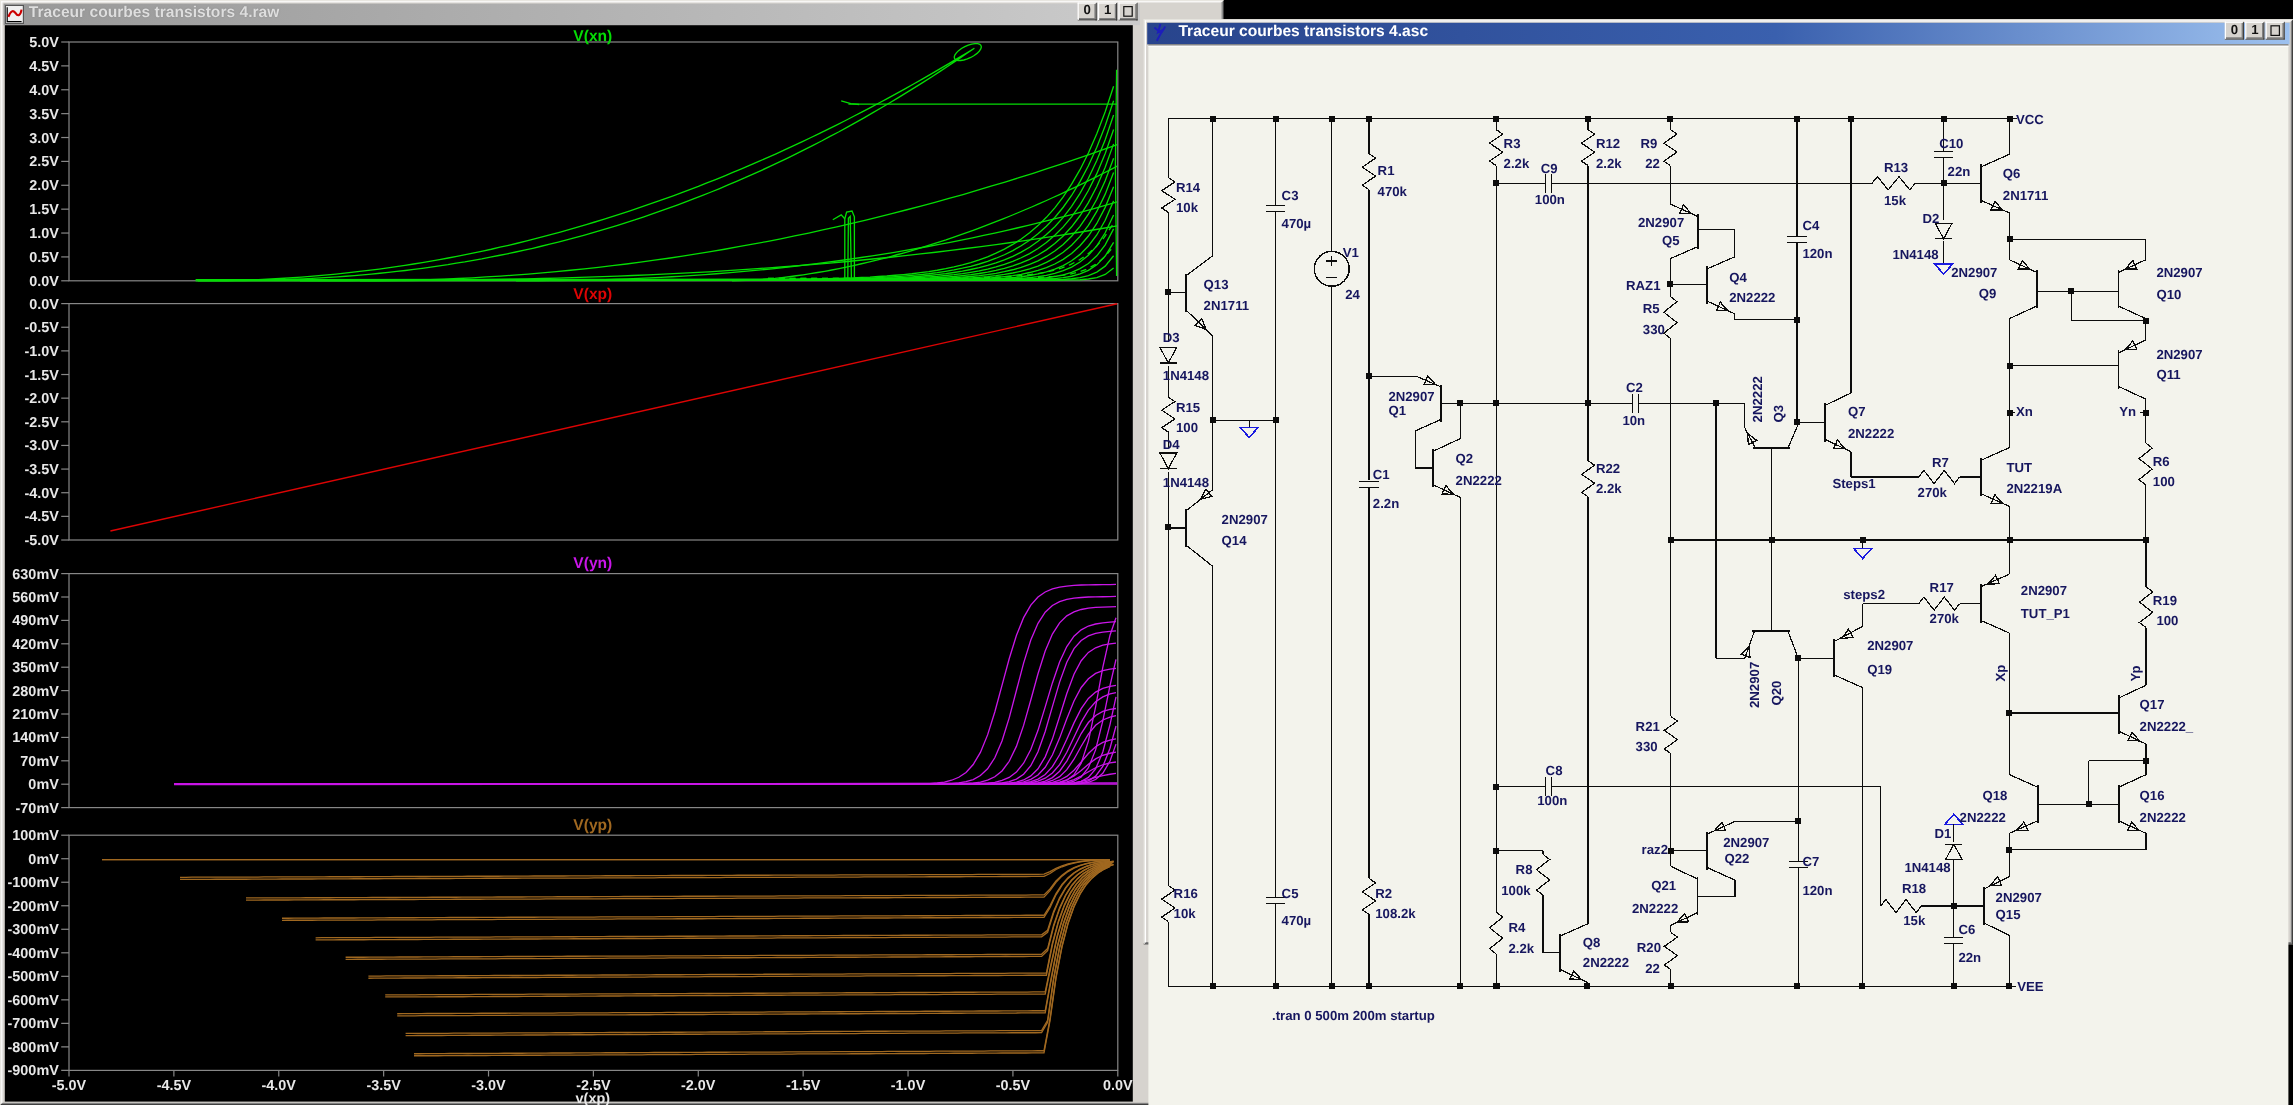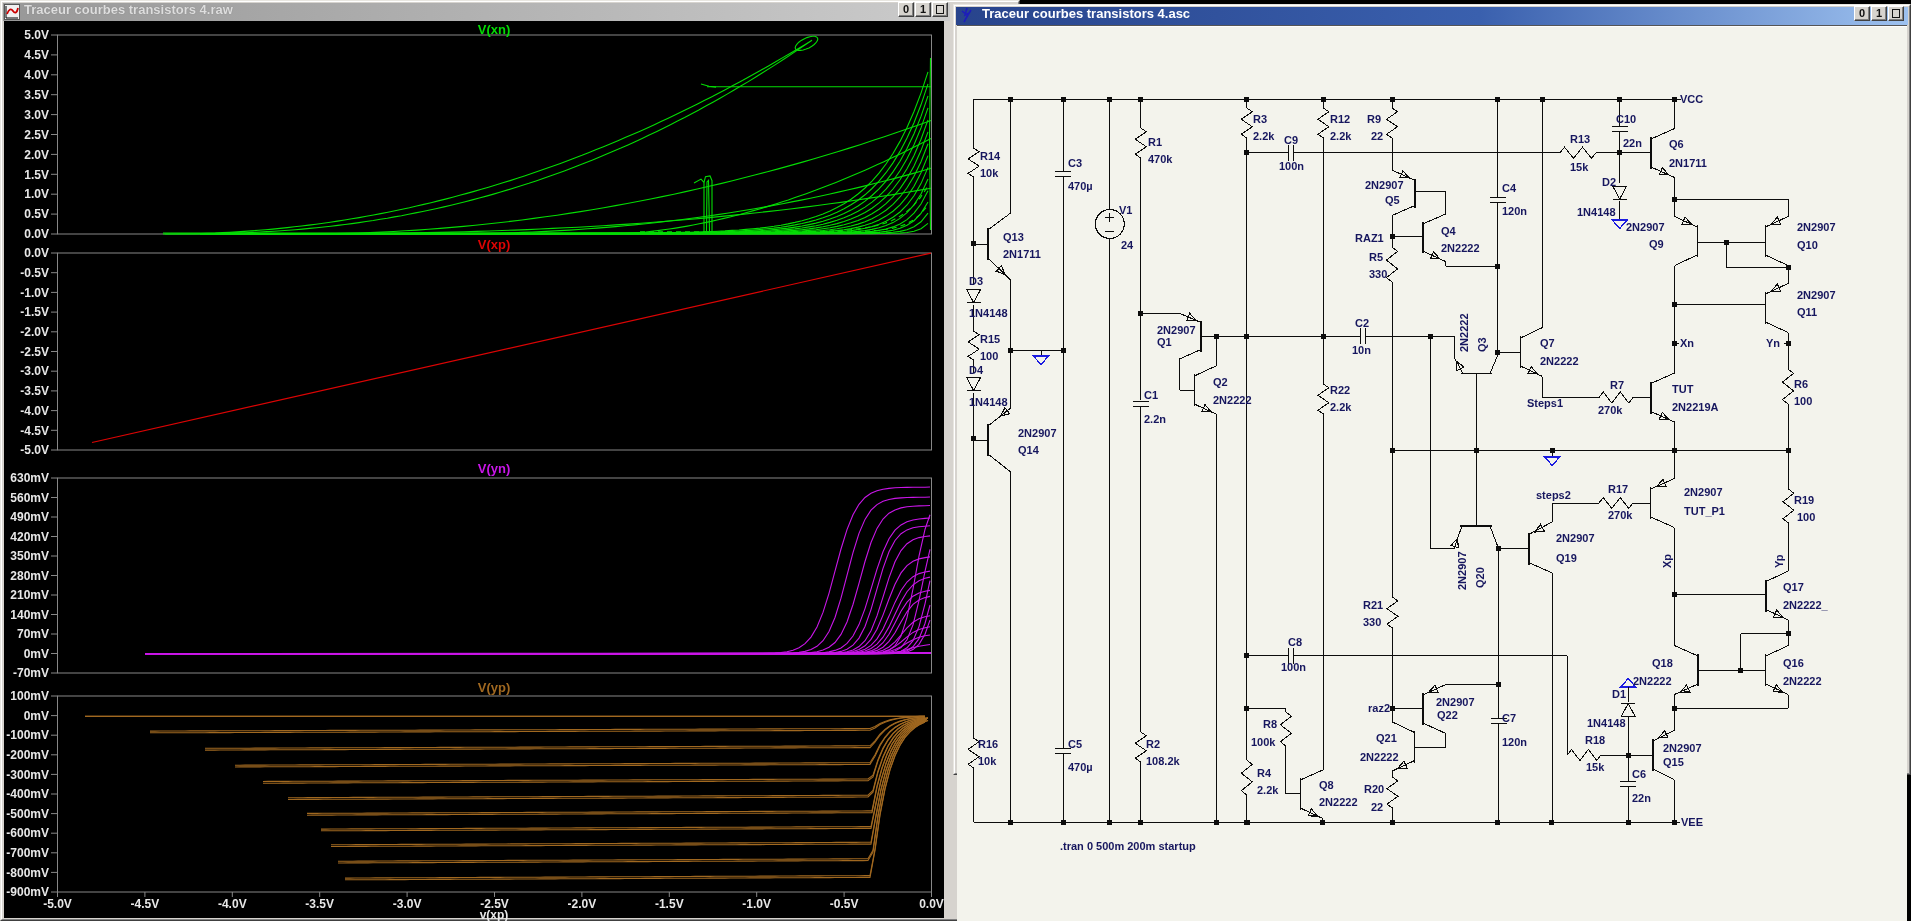--- a/index.html
+++ b/index.html
@@ -232,21 +232,21 @@
       <polyline points="321.0,829.1 326.0,829.1 331.0,829.0 336.0,829.0 341.0,829.0 346.0,829.0 351.0,828.9 356.0,828.9 361.0,828.9 366.0,828.9 371.0,828.9 376.0,828.8 381.0,828.8 386.0,828.8 391.0,828.8 396.0,828.7 401.0,828.7 406.0,828.7 411.0,828.7 416.0,828.7 421.0,828.6 426.0,828.6 431.0,828.6 436.0,828.6 441.0,828.5 446.0,828.5 451.0,828.5 456.0,828.5 461.0,828.5 466.0,828.4 471.0,828.4 476.0,828.4 481.0,828.4 486.0,828.3 491.0,828.3 496.0,828.3 501.0,828.3 506.0,828.2 511.0,828.2 516.0,828.2 521.0,828.2 526.0,828.2 531.0,828.1 536.0,828.1 541.0,828.1 546.0,828.1 551.0,828.0 556.0,828.0 561.0,828.0 566.0,828.0 571.0,828.0 576.0,827.9 581.0,827.9 586.0,827.9 591.0,827.9 596.0,827.8 601.0,827.8 606.0,827.8 611.0,827.8 616.0,827.8 621.0,827.7 626.0,827.7 631.0,827.7 636.0,827.7 641.0,827.6 646.0,827.6 651.0,827.6 656.0,827.6 661.0,827.5 666.0,827.5 671.0,827.5 676.0,827.5 681.0,827.5 686.0,827.4 691.0,827.4 696.0,827.4 701.0,827.4 706.0,827.3 711.0,827.3 716.0,827.3 721.0,827.3 726.0,827.3 731.0,827.2 736.0,827.2 741.0,827.2 746.0,827.2 751.0,827.1 756.0,827.1 761.0,827.1 766.0,827.1 771.0,827.1 776.0,827.0 781.0,827.0 786.0,827.0 791.0,827.0 796.0,826.9 801.0,826.9 806.0,826.9 811.0,826.9 816.0,826.8 821.0,826.8 826.0,826.8 831.0,826.8 836.0,826.8 841.0,826.7 846.0,826.7 851.0,826.7 856.0,826.7 861.0,826.6 866.0,826.6 871.0,826.6 876.0,802.7 881.0,779.9 886.0,763.1 891.0,750.7 896.0,741.5 901.0,734.7 906.0,729.7 911.0,726.0 916.0,723.3 921.0,721.3 926.0,719.8" fill="none" stroke="#a06820" stroke-width="1.1"></polyline>
       <polyline points="331.0,846.5 336.0,846.5 341.0,846.5 346.0,846.5 351.0,846.4 356.0,846.4 361.0,846.4 366.0,846.4 371.0,846.3 376.0,846.3 381.0,846.3 386.0,846.3 391.0,846.3 396.0,846.2 401.0,846.2 406.0,846.2 411.0,846.2 416.0,846.1 421.0,846.1 426.0,846.1 431.0,846.1 436.0,846.0 441.0,846.0 446.0,846.0 451.0,846.0 456.0,846.0 461.0,845.9 466.0,845.9 471.0,845.9 476.0,845.9 481.0,845.8 486.0,845.8 491.0,845.8 496.0,845.8 501.0,845.7 506.0,845.7 511.0,845.7 516.0,845.7 521.0,845.7 526.0,845.6 531.0,845.6 536.0,845.6 541.0,845.6 546.0,845.5 551.0,845.5 556.0,845.5 561.0,845.5 566.0,845.4 571.0,845.4 576.0,845.4 581.0,845.4 586.0,845.4 591.0,845.3 596.0,845.3 601.0,845.3 606.0,845.3 611.0,845.2 616.0,845.2 621.0,845.2 626.0,845.2 631.0,845.2 636.0,845.1 641.0,845.1 646.0,845.1 651.0,845.1 656.0,845.0 661.0,845.0 666.0,845.0 671.0,845.0 676.0,844.9 681.0,844.9 686.0,844.9 691.0,844.9 696.0,844.9 701.0,844.8 706.0,844.8 711.0,844.8 716.0,844.8 721.0,844.7 726.0,844.7 731.0,844.7 736.0,844.7 741.0,844.6 746.0,844.6 751.0,844.6 756.0,844.6 761.0,844.6 766.0,844.5 771.0,844.5 776.0,844.5 781.0,844.5 786.0,844.4 791.0,844.4 796.0,844.4 801.0,844.4 806.0,844.3 811.0,844.3 816.0,844.3 821.0,844.3 826.0,844.3 831.0,844.2 836.0,844.2 841.0,844.2 846.0,844.2 851.0,844.1 856.0,844.1 861.0,844.1 866.0,844.1 871.0,844.1 876.0,816.4 881.0,790.0 886.0,770.6 891.0,756.2 896.0,745.6 901.0,737.7 906.0,731.9 911.0,727.7 916.0,724.5 921.0,722.2 926.0,720.5" fill="none" stroke="#a06820" stroke-width="1.1"></polyline>
       <polyline points="331.0,844.8 336.0,844.7 341.0,844.7 346.0,844.7 351.0,844.7 356.0,844.6 361.0,844.6 366.0,844.6 371.0,844.6 376.0,844.6 381.0,844.5 386.0,844.5 391.0,844.5 396.0,844.5 401.0,844.4 406.0,844.4 411.0,844.4 416.0,844.4 421.0,844.4 426.0,844.3 431.0,844.3 436.0,844.3 441.0,844.3 446.0,844.2 451.0,844.2 456.0,844.2 461.0,844.2 466.0,844.1 471.0,844.1 476.0,844.1 481.0,844.1 486.0,844.1 491.0,844.0 496.0,844.0 501.0,844.0 506.0,844.0 511.0,843.9 516.0,843.9 521.0,843.9 526.0,843.9 531.0,843.8 536.0,843.8 541.0,843.8 546.0,843.8 551.0,843.8 556.0,843.7 561.0,843.7 566.0,843.7 571.0,843.7 576.0,843.6 581.0,843.6 586.0,843.6 591.0,843.6 596.0,843.5 601.0,843.5 606.0,843.5 611.0,843.5 616.0,843.5 621.0,843.4 626.0,843.4 631.0,843.4 636.0,843.4 641.0,843.3 646.0,843.3 651.0,843.3 656.0,843.3 661.0,843.2 666.0,843.2 671.0,843.2 676.0,843.2 681.0,843.2 686.0,843.1 691.0,843.1 696.0,843.1 701.0,843.1 706.0,843.0 711.0,843.0 716.0,843.0 721.0,843.0 726.0,843.0 731.0,842.9 736.0,842.9 741.0,842.9 746.0,842.9 751.0,842.8 756.0,842.8 761.0,842.8 766.0,842.8 771.0,842.7 776.0,842.7 781.0,842.7 786.0,842.7 791.0,842.7 796.0,842.6 801.0,842.6 806.0,842.6 811.0,842.6 816.0,842.5 821.0,842.5 826.0,842.5 831.0,842.5 836.0,842.4 841.0,842.4 846.0,842.4 851.0,842.4 856.0,842.4 861.0,842.3 866.0,842.3 871.0,842.3 876.0,815.0 881.0,789.0 886.0,769.8 891.0,755.6 896.0,745.2 901.0,737.4 906.0,731.7 911.0,727.5 916.0,724.4 921.0,722.1 926.0,720.4" fill="none" stroke="#a06820" stroke-width="1.1"></polyline>
       <polyline points="338.0,863.0 343.0,863.0 348.0,862.9 353.0,862.9 358.0,862.9 363.0,862.9 368.0,862.9 373.0,862.8 378.0,862.8 383.0,862.8 388.0,862.8 393.0,862.7 398.0,862.7 403.0,862.7 408.0,862.7 413.0,862.6 418.0,862.6 423.0,862.6 428.0,862.6 433.0,862.6 438.0,862.5 443.0,862.5 448.0,862.5 453.0,862.5 458.0,862.4 463.0,862.4 468.0,862.4 473.0,862.4 478.0,862.3 483.0,862.3 488.0,862.3 493.0,862.3 498.0,862.2 503.0,862.2 508.0,862.2 513.0,862.2 518.0,862.2 523.0,862.1 528.0,862.1 533.0,862.1 538.0,862.1 543.0,862.0 548.0,862.0 553.0,862.0 558.0,862.0 563.0,861.9 568.0,861.9 573.0,861.9 578.0,861.9 583.0,861.9 588.0,861.8 593.0,861.8 598.0,861.8 603.0,861.8 608.0,861.7 613.0,861.7 618.0,861.7 623.0,861.7 628.0,861.6 633.0,861.6 638.0,861.6 643.0,861.6 648.0,861.6 653.0,861.5 658.0,861.5 663.0,861.5 668.0,861.5 673.0,861.4 678.0,861.4 683.0,861.4 688.0,861.4 693.0,861.3 698.0,861.3 703.0,861.3 708.0,861.3 713.0,861.3 718.0,861.2 723.0,861.2 728.0,861.2 733.0,861.2 738.0,861.1 743.0,861.1 748.0,861.1 753.0,861.1 758.0,861.0 763.0,861.0 768.0,861.0 773.0,861.0 778.0,860.9 783.0,860.9 788.0,860.9 793.0,860.9 798.0,860.9 803.0,860.8 808.0,860.8 813.0,860.8 818.0,860.8 823.0,860.7 828.0,860.7 833.0,860.7 838.0,860.7 843.0,860.6 848.0,860.6 853.0,860.6 858.0,860.6 863.0,860.6 868.0,860.5 873.0,852.0 878.0,816.3 883.0,790.0 888.0,770.5 893.0,756.2 898.0,745.6 903.0,737.7 908.0,731.9 913.0,727.7 918.0,724.5 923.0,722.2 928.0,720.5" fill="none" stroke="#a06820" stroke-width="1.1"></polyline>
       <polyline points="338.0,861.2 343.0,861.2 348.0,861.2 353.0,861.2 358.0,861.1 363.0,861.1 368.0,861.1 373.0,861.1 378.0,861.0 383.0,861.0 388.0,861.0 393.0,861.0 398.0,860.9 403.0,860.9 408.0,860.9 413.0,860.9 418.0,860.9 423.0,860.8 428.0,860.8 433.0,860.8 438.0,860.8 443.0,860.7 448.0,860.7 453.0,860.7 458.0,860.7 463.0,860.6 468.0,860.6 473.0,860.6 478.0,860.6 483.0,860.6 488.0,860.5 493.0,860.5 498.0,860.5 503.0,860.5 508.0,860.4 513.0,860.4 518.0,860.4 523.0,860.4 528.0,860.3 533.0,860.3 538.0,860.3 543.0,860.3 548.0,860.3 553.0,860.2 558.0,860.2 563.0,860.2 568.0,860.2 573.0,860.1 578.0,860.1 583.0,860.1 588.0,860.1 593.0,860.0 598.0,860.0 603.0,860.0 608.0,860.0 613.0,860.0 618.0,859.9 623.0,859.9 628.0,859.9 633.0,859.9 638.0,859.8 643.0,859.8 648.0,859.8 653.0,859.8 658.0,859.7 663.0,859.7 668.0,859.7 673.0,859.7 678.0,859.6 683.0,859.6 688.0,859.6 693.0,859.6 698.0,859.6 703.0,859.5 708.0,859.5 713.0,859.5 718.0,859.5 723.0,859.4 728.0,859.4 733.0,859.4 738.0,859.4 743.0,859.3 748.0,859.3 753.0,859.3 758.0,859.3 763.0,859.3 768.0,859.2 773.0,859.2 778.0,859.2 783.0,859.2 788.0,859.1 793.0,859.1 798.0,859.1 803.0,859.1 808.0,859.0 813.0,859.0 818.0,859.0 823.0,859.0 828.0,859.0 833.0,858.9 838.0,858.9 843.0,858.9 848.0,858.9 853.0,858.8 858.0,858.8 863.0,858.8 868.0,858.8 873.0,850.3 878.0,815.1 883.0,789.1 888.0,769.9 893.0,755.7 898.0,745.2 903.0,737.4 908.0,731.7 913.0,727.5 918.0,724.4 923.0,722.1 928.0,720.4" fill="none" stroke="#a06820" stroke-width="1.1"></polyline>
       <polyline points="345.0,879.8 350.0,879.8 355.0,879.8 360.0,879.8 365.0,879.8 370.0,879.7 375.0,879.7 380.0,879.7 385.0,879.7 390.0,879.6 395.0,879.6 400.0,879.6 405.0,879.6 410.0,879.5 415.0,879.5 420.0,879.5 425.0,879.5 430.0,879.4 435.0,879.4 440.0,879.4 445.0,879.4 450.0,879.4 455.0,879.3 460.0,879.3 465.0,879.3 470.0,879.3 475.0,879.2 480.0,879.2 485.0,879.2 490.0,879.2 495.0,879.1 500.0,879.1 505.0,879.1 510.0,879.1 515.0,879.0 520.0,879.0 525.0,879.0 530.0,879.0 535.0,879.0 540.0,878.9 545.0,878.9 550.0,878.9 555.0,878.9 560.0,878.8 565.0,878.8 570.0,878.8 575.0,878.8 580.0,878.7 585.0,878.7 590.0,878.7 595.0,878.7 600.0,878.6 605.0,878.6 610.0,878.6 615.0,878.6 620.0,878.6 625.0,878.5 630.0,878.5 635.0,878.5 640.0,878.5 645.0,878.4 650.0,878.4 655.0,878.4 660.0,878.4 665.0,878.3 670.0,878.3 675.0,878.3 680.0,878.3 685.0,878.3 690.0,878.2 695.0,878.2 700.0,878.2 705.0,878.2 710.0,878.1 715.0,878.1 720.0,878.1 725.0,878.1 730.0,878.0 735.0,878.0 740.0,878.0 745.0,878.0 750.0,877.9 755.0,877.9 760.0,877.9 765.0,877.9 770.0,877.9 775.0,877.8 780.0,877.8 785.0,877.8 790.0,877.8 795.0,877.7 800.0,877.7 805.0,877.7 810.0,877.7 815.0,877.6 820.0,877.6 825.0,877.6 830.0,877.6 835.0,877.5 840.0,877.5 845.0,877.5 850.0,877.5 855.0,877.5 860.0,877.4 865.0,877.4 870.0,877.4 875.0,850.5 880.0,815.2 885.0,789.1 890.0,769.9 895.0,755.7 900.0,745.2 905.0,737.5 910.0,731.8 915.0,727.5 920.0,724.4 925.0,722.1" fill="none" stroke="#a06820" stroke-width="1.1"></polyline>
       <polyline points="345.0,878.1 350.0,878.1 355.0,878.0 360.0,878.0 365.0,878.0 370.0,878.0 375.0,877.9 380.0,877.9 385.0,877.9 390.0,877.9 395.0,877.8 400.0,877.8 405.0,877.8 410.0,877.8 415.0,877.8 420.0,877.7 425.0,877.7 430.0,877.7 435.0,877.7 440.0,877.6 445.0,877.6 450.0,877.6 455.0,877.6 460.0,877.5 465.0,877.5 470.0,877.5 475.0,877.5 480.0,877.4 485.0,877.4 490.0,877.4 495.0,877.4 500.0,877.4 505.0,877.3 510.0,877.3 515.0,877.3 520.0,877.3 525.0,877.2 530.0,877.2 535.0,877.2 540.0,877.2 545.0,877.1 550.0,877.1 555.0,877.1 560.0,877.1 565.0,877.1 570.0,877.0 575.0,877.0 580.0,877.0 585.0,877.0 590.0,876.9 595.0,876.9 600.0,876.9 605.0,876.9 610.0,876.8 615.0,876.8 620.0,876.8 625.0,876.8 630.0,876.7 635.0,876.7 640.0,876.7 645.0,876.7 650.0,876.7 655.0,876.6 660.0,876.6 665.0,876.6 670.0,876.6 675.0,876.5 680.0,876.5 685.0,876.5 690.0,876.5 695.0,876.4 700.0,876.4 705.0,876.4 710.0,876.4 715.0,876.3 720.0,876.3 725.0,876.3 730.0,876.3 735.0,876.3 740.0,876.2 745.0,876.2 750.0,876.2 755.0,876.2 760.0,876.1 765.0,876.1 770.0,876.1 775.0,876.1 780.0,876.0 785.0,876.0 790.0,876.0 795.0,876.0 800.0,875.9 805.0,875.9 810.0,875.9 815.0,875.9 820.0,875.9 825.0,875.8 830.0,875.8 835.0,875.8 840.0,875.8 845.0,875.7 850.0,875.7 855.0,875.7 860.0,875.7 865.0,875.6 870.0,875.6 875.0,849.0 880.0,814.1 885.0,788.3 890.0,769.3 895.0,755.3 900.0,744.9 905.0,737.2 910.0,731.6 915.0,727.4 920.0,724.3 925.0,722.0" fill="none" stroke="#a06820" stroke-width="1.1"></polyline>
     </svg>
 </div>
 
-<div class="win" style="left:953px;top:4px;width:958px;height:771px">
+<div class="win" style="left:953px;top:16px;width:958px;height:771px">
   <div class="frame"></div>
   <div class="frame2"></div>
   <div class="tbar" style="width:952px; background:linear-gradient(90deg,#28448c 0%,#3a60ae 55%,#9dc1ef 100%)"></div>
   <div style="position:absolute;left:6px;top:3px;width:16px;height:16px">
     <svg width="16" height="16" viewBox="0 0 16 16">
       <path d="M8 1 L6 8 L10 6 L5 15 M3 4 L8 8 M12 3 L9 8" stroke="#1d1dbb" stroke-width="1.6" fill="none"></path>
     </svg>
   </div>
   <div class="ttext" style="left:29px;color:#fff">Traceur courbes transistors 4.asc</div>
   <div class="wbtn" style="left:901px;top:2px">

